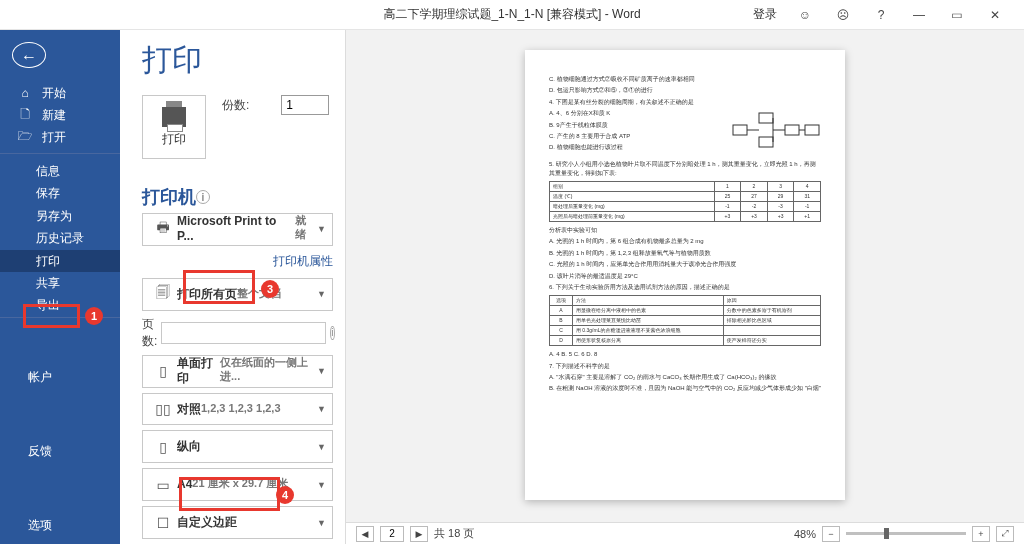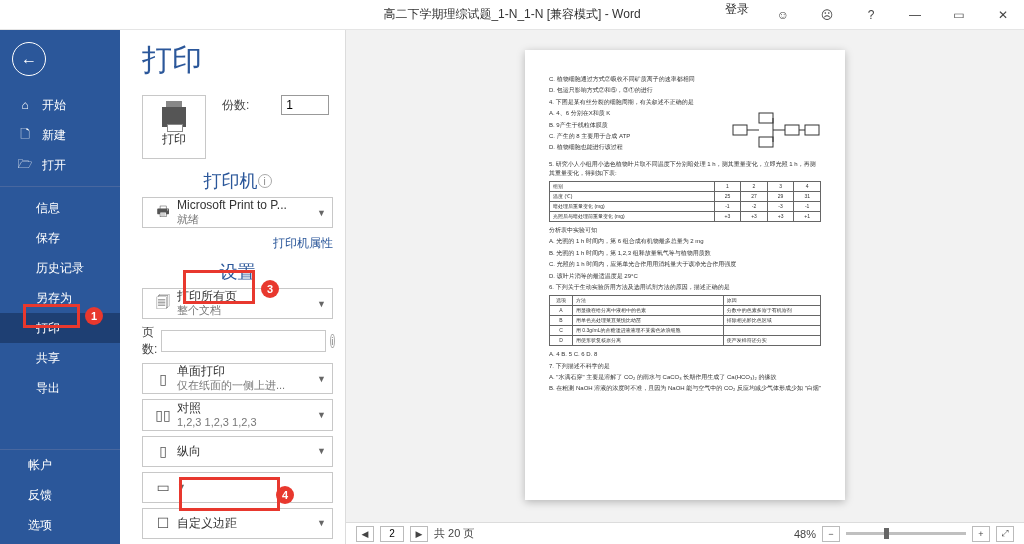--- a/index.html
+++ b/index.html
@@ -1,55 +1,55 @@
 <!DOCTYPE html>
 <html><head>
 <meta charset="utf-8">
 <style>
 * { margin: 0; padding: 0; box-sizing: border-box; font-family: "Microsoft YaHei", "Segoe UI", sans-serif; }
 body { width: 1024px; height: 544px; overflow: hidden; background: #fff; display: flex; flex-direction: column; }
 
 .titlebar { height: 30px; display: flex; align-items: center; justify-content: center; position: relative; background: #fff; border-bottom: 1px solid #e5e5e5; }
 .titlebar .title { font-size: 12px; color: #333; }
-.titlebar .right { position: absolute; right: 3px; display: flex; align-items: flex-start; gap: 8px; }
+.titlebar .right { position: absolute; right: 11px; display: flex; align-items: center; gap: 2px; }
 .titlebar .ctrl { width: 36px; height: 28px; display: flex; align-items: center; justify-content: center; font-size: 12px; color: #444; cursor: pointer; }
 .titlebar .login { font-size: 12px; padding: 0 8px; color: #333; cursor: pointer; }
 
 .main { flex: 1; display: flex; min-height: 0; }
 
 .nav { width: 120px; background: #2b579a; color: #fff; display: flex; flex-direction: column; padding-top: 8px; }
 .nav .back { width: 34px; height: 34px; border: 1px solid #fff; border-radius: 50%; display: flex; align-items: center; justify-content: center; margin: 4px 0 14px 12px; cursor: pointer; font-size: 16px; }
 .nav-item { display: flex; align-items: center; height: 30px; padding-left: 18px; font-size: 12px; cursor: pointer; gap: 10px; }
 .nav-item.sub { padding-left: 36px; }
 .nav-item.selected { background: #1e3f73; }
 .nav-item .nicon { width: 14px; display: inline-flex; align-items: center; justify-content: center; }
 .nav-spacer { height: 6px; }
 .nav-bottom { margin-top: auto; padding-bottom: 4px; border-top: 1px solid #48679f; }
-.nav-bottom .nav-item { padding-left: 28px; }
+.nav-bottom .nav-item { padding-left: 28px; margin-top: 44px; }
 
 .content { flex: 1; display: flex; min-width: 0; }
 
 .left { width: 225px; padding: 10px 12px 0 22px; display: flex; flex-direction: column; overflow: hidden; }
 .left h1 { font-size: 30px; font-weight: 400; color: #2b579a; margin-bottom: 14px; }
 
 .printblock { display: flex; align-items: flex-start; gap: 16px; margin-bottom: 10px; }
 .printbtn { width: 64px; height: 64px; border: 1px solid #c8c8c8; display: flex; flex-direction: column; align-items: center; justify-content: center; cursor: pointer; font-size: 12px; color: #333; gap:4px; }
 .printer-glyph { width:24px; height:20px; background:#555; position:relative; }
 .printer-glyph::before { content:""; position:absolute; top:-6px; left:4px; width:16px; height:6px; background:#888; }
 .printer-glyph::after { content:""; position:absolute; bottom:-5px; left:5px; width:14px; height:6px; border:1px solid #888; background:#fff; }
 
 .copies { display: flex; align-items: center; gap: 6px; font-size: 12px; color: #444; }
 .copies input { width: 48px; height: 20px; border: 1px solid #999; font-size: 12px; padding: 0 4px; }
 
-.section-title { font-size: 18px; font-weight: 400; color: #2b579a; margin: 0 0 4px; display: flex; align-items: center; justify-content: center; }
+.section-title { font-size: 18px; font-weight: 700; color: #2b579a; margin: 16px 0 4px; display: flex; align-items: center; justify-content: flex-start; }
 .section-title .info { width: 14px; height: 14px; border: 1px solid #aaa; border-radius: 50%; font-size: 10px; color: #888; display:inline-flex; align-items:center; justify-content:center; }
 
 .dd { border: 1px solid #c8c8c8; height: 42px; display: flex; align-items: center; padding: 0 6px; margin-bottom: 5px; cursor: pointer; font-size: 12px; color: #333; position: relative; background:#fff; }
 .dd .ddicon { width: 28px; display: flex; align-items: center; justify-content: center; color:#555; font-size:14px; }
-.dd .ddtxt { flex: 1; display: flex; flex-direction: column; line-height: 1.25; overflow:hidden; }
+.dd .ddtxt { flex: 1; display: flex; flex-direction: row; line-height: 1.25; overflow:hidden;font-weight:bold; }
 .dd .ddtxt .sub { color: #777; font-size: 11px; }
 .dd .ddar { color: #666; font-size: 9px; }
 
 .link-row { text-align: right; font-size: 12px; margin: 2px 0 8px; }
 .link-row a { color: #2b579a; cursor: pointer; }
 
 .pages-row { display: flex; align-items: center; font-size: 12px; color:#444; margin-bottom:5px; gap:4px;}
 .pages-row input { flex:1; height:22px; border:1px solid #c8c8c8; padding:0 4px; font-size:12px; }
 
 .redbox { position: absolute; border: 3px solid #e8382e; pointer-events: none; }
@@ -109,24 +109,24 @@
     <div class="nav-spacer"></div>
     <div style="border-top:1px solid #48679f; margin:0 0 6px;"></div>
 
     <div class="nav-item sub">
         <span>信息</span>
       </div>
     <div class="nav-item sub">
         <span>保存</span>
       </div>
     <div class="nav-item sub">
+        <span>另存为</span>
+      </div>
+    <div class="nav-item sub">
         <span>历史记录</span>
-      </div>
-    <div class="nav-item sub">
-        <span>另存为</span>
       </div>
     <div class="nav-item sub selected" style="position:relative;">
         <span>打印</span>
       </div>
     <div class="nav-item sub">
         <span>共享</span>
       </div>
     <div class="nav-item sub">
         <span>导出</span>
       </div>
@@ -168,23 +168,20 @@
         <span class="ddtxt">
           <span>Microsoft Print to P...</span>
           <span class="sub">就绪</span>
         </span>
         <span class="ddar">▼</span>
       </div>
       <div class="link-row">
         <a>打印机属性</a>
       </div>
 
-      <div class="section-title">
-        <span>设置</span>
-      </div>
 
       <div class="dd" style="position:relative;">
         <span class="ddicon">🗐</span>
         <span class="ddtxt">
           <span>打印所有页</span>
           <span class="sub">整个文档</span>
         </span>
         <span class="ddar">▼</span>
       </div>
 
@@ -215,20 +212,24 @@
       <div class="dd">
         <span class="ddicon">▯</span>
         <span class="ddtxt">
           <span>纵向</span>
         </span>
         <span class="ddar">▼</span>
       </div>
 
       <div class="dd" style="position:relative;">
         <span class="ddicon">▭</span>
+        <span class="ddtxt">
+          <span>A4</span>
+          <span class="sub">21 厘米 x 29.7 厘米</span>
+        </span>
         <span class="ddar">▼</span>
       </div>
 
       <div class="dd">
         <span class="ddicon">☐</span>
         <span class="ddtxt">
           <span>自定义边距</span>
         </span>
         <span class="ddar">▼</span>
       </div>
@@ -328,21 +329,21 @@
           <p>A. 4           B. 5          C. 6           D. 8</p>
           <p>7. 下列描述不科学的是</p>
           <p>A. "水满石穿" 主要是溶解了 CO₂ 的雨水与 CaCO₃ 长期作用生成了 Ca(HCO₃)₂ 的缘故</p>
           <p>B. 在粗测 NaOH 溶液的浓度时不准，且因为 NaOH 能与空气中的 CO₂ 反应均减少气体形成少如 "白烟"</p>
         </div>
       </div>
       <div class="statusbar">
         <span class="navbtn">◀</span>
         <input class="pgbox" value="2" style="">
         <span class="navbtn">▶</span>
-        <span>共 20 页</span>
+        <span>共 18 页</span>
         <span class="spacer"></span>
         <span>48%</span>
         <span class="navbtn">−</span>
         <span class="zoomslider">
             <span class="thumb"></span>
           </span>
         <span class="navbtn">+</span>
         <span class="navbtn">⤢</span>
       </div>
     </div>

